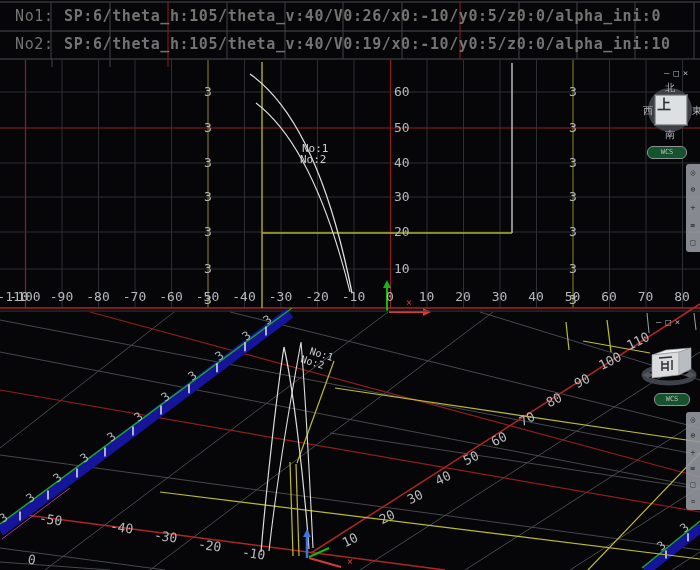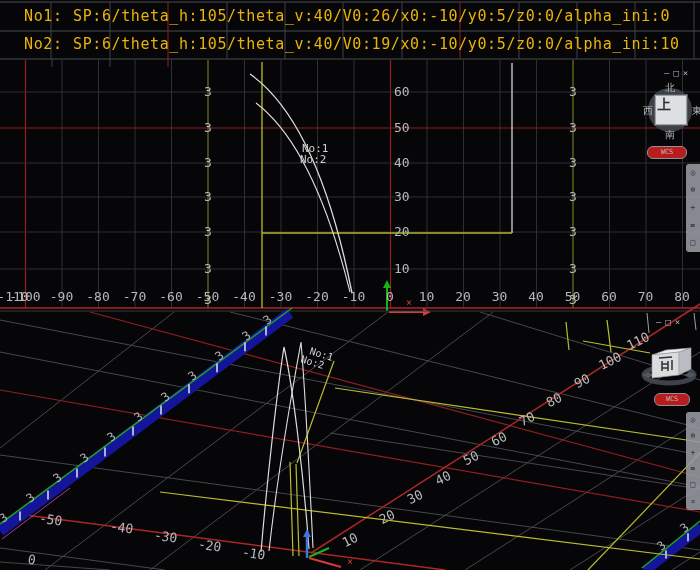--- a/index.html
+++ b/index.html
@@ -1,30 +1,30 @@
 <!DOCTYPE html>
 <html><head>
 <meta charset="utf-8">
 <style>
   html,body{margin:0;padding:0;background:#060608;width:700px;height:570px;overflow:hidden;}
   body{font-family:"DejaVu Sans Mono","Liberation Mono",monospace;position:relative;}
   #stage{position:absolute;left:0;top:0;width:700px;height:570px;}
   svg{position:absolute;left:0;top:0;}
-  .hdr-row{position:absolute;left:16px;width:634px;height:27px;line-height:27px;color:#eab308;
+  .hdr-row{position:absolute;left:7px;width:634px;height:27px;line-height:27px;color:#737373;
     font-size:15px;letter-spacing:0.6px;white-space:nowrap;}
   .hdr-id{position:absolute;left:8px;}
-  .hdr-val{position:absolute;left:57px;}
+  .hdr-val{position:absolute;left:57px;font-weight:bold;}
   .winctl{position:absolute;color:#b2b4b7;font-size:9px;letter-spacing:4px;cursor:default;}
   .winctl span{cursor:pointer;}
   .compass-ring{position:absolute;left:648px;top:88px;width:30px;height:30px;border:7px solid #41444b;
     border-radius:50%;opacity:0.92;}
   .compass-face{position:absolute;left:655px;top:95px;width:30px;height:28px;background:#dde0e3;
     border:1px solid #9b9ea2;box-shadow:0 0 0 1px #55585c;display:flex;align-items:center;justify-content:center;}
   .compass-dir{position:absolute;color:#b4b6b9;font-size:10px;}
-  .pill{position:absolute;height:11px;border:1px solid #8d9094;border-radius:6px;background:#b91c1c;
+  .pill{position:absolute;height:11px;border:1px solid #8d9094;border-radius:6px;background:#14532d;
     color:#b8babd;font-size:7px;line-height:11px;text-align:center;}
   .navbar{position:absolute;left:686px;width:14px;background:rgba(152,156,163,0.88);border-radius:3px 0 0 3px;
     display:flex;flex-direction:column;align-items:center;justify-content:space-around;}
   .navbar .nbi{color:#2f3134;font-size:8px;line-height:8px;cursor:pointer;}
   .cubewrap{position:absolute;left:638px;top:338px;width:62px;height:50px;}
 </style>
 </head>
 <body>
 
 <div id="stage">

